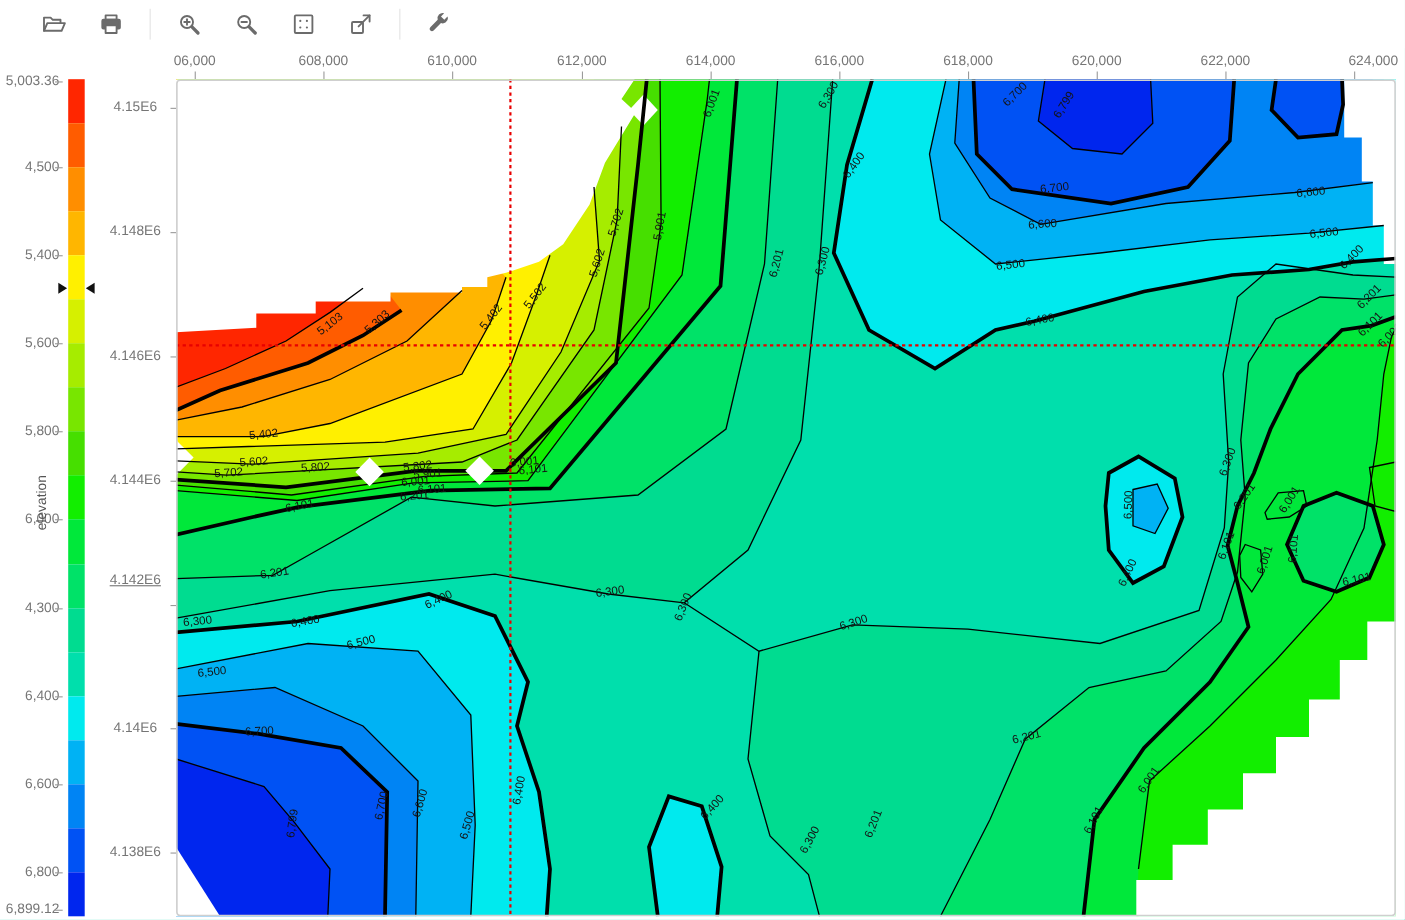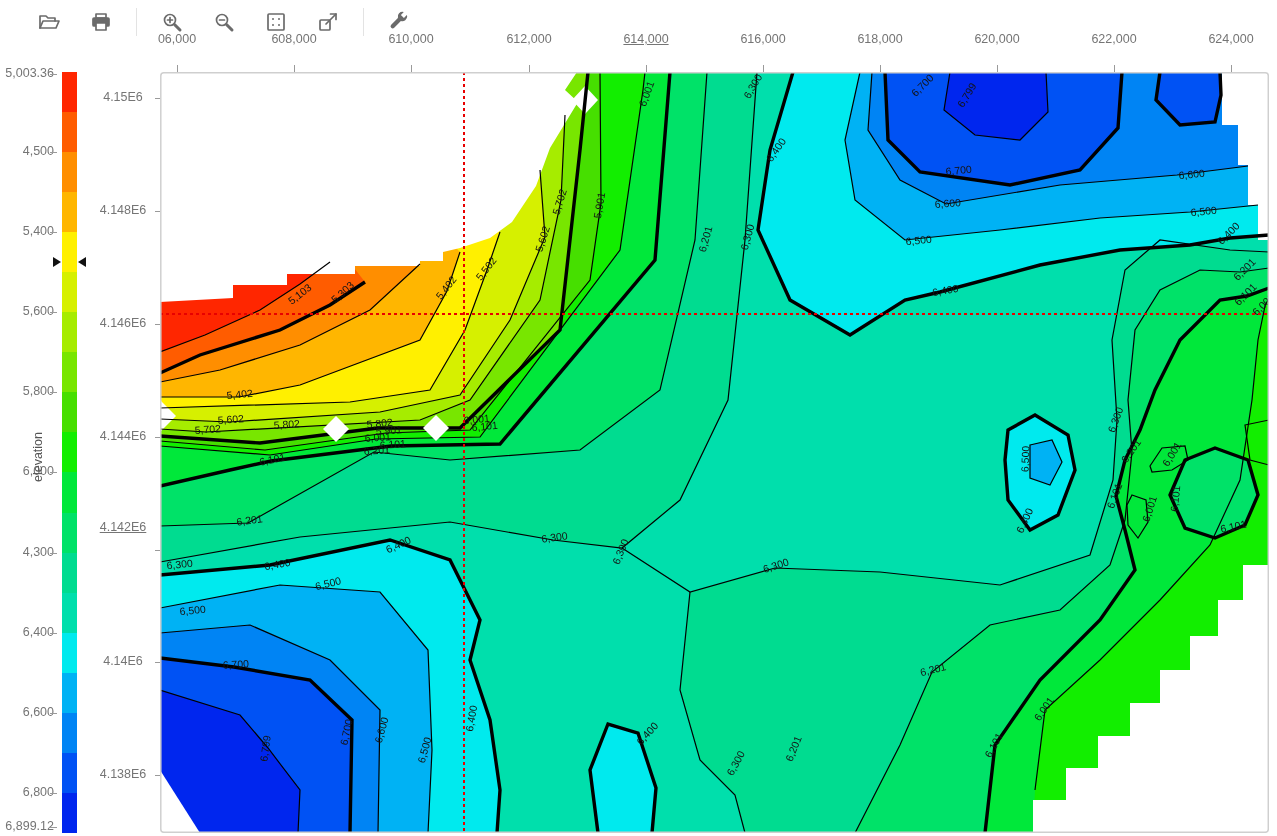--- a/index.html
+++ b/index.html
@@ -6,21 +6,21 @@
     font-family:"Liberation Sans",sans-serif;}
   .stage{position:relative;width:1277px;height:836px;background:#fff;}
   
   .toolbar{position:absolute;left:0;top:0;width:100%;height:44px;background:#fff;
     display:flex;align-items:center;padding-left:28px;box-sizing:border-box;gap:10px;}
   .tbtn{width:42px;height:34px;border:none;background:transparent;display:flex;
     align-items:center;justify-content:center;cursor:pointer;padding:0;}
   .tbtn svg{stroke:#6b6b6b;fill:none;stroke-width:1.7;stroke-linejoin:round;stroke-linecap:round;}
   .tsep{width:1px;height:28px;background:#e3e3e3;margin:0 4px;}
   
-  .xlab{position:absolute;width:80px;margin-left:-40px;text-align:center;top:32px;
+  .xlab{position:absolute;width:80px;margin-left:-40px;text-align:center;top:48px;
     color:#757575;font-size:12.5px;}
   .xtick{position:absolute;width:1px;height:7px;background:#9a9a9a;top:65px;}
   .ylab{position:absolute;width:62px;text-align:center;left:92px;color:#757575;font-size:12.5px;}
   .ytick{position:absolute;width:5px;height:1px;background:#9a9a9a;left:155px;}
   
   .cb{position:absolute;left:62px;top:72px;width:15px;height:761px;display:flex;flex-direction:column;}
   .cb .band{flex:1;}
   .cblab{position:absolute;width:50px;text-align:right;left:4px;color:#757575;font-size:12.5px;}
   .cbdash{position:absolute;width:7px;height:1px;background:#9a9a9a;left:50px;}
   .cbtri{position:absolute;width:0;height:0;border-top:5px solid transparent;border-bottom:5px solid transparent;}
@@ -147,31 +147,31 @@
 
   <div id="xaxis">
       <div class="xlab" style="left: 177px;">06,000</div>
       <div class="xtick" style="left: 177px;"></div>
       <div class="xlab" style="left: 294px;">608,000</div>
       <div class="xtick" style="left: 294px;"></div>
       <div class="xlab" style="left: 411px;">610,000</div>
       <div class="xtick" style="left: 411px;"></div>
       <div class="xlab" style="left: 529px;">612,000</div>
       <div class="xtick" style="left: 529px;"></div>
-      <div class="xlab" style="left: 646px; text-decoration: underline;">614,000</div>
+      <div class="xlab" style="left: 646px;">614,000</div>
       <div class="xtick" style="left: 646px;"></div>
       <div class="xlab" style="left: 763px;">616,000</div>
       <div class="xtick" style="left: 763px;"></div>
       <div class="xlab" style="left: 880px;">618,000</div>
       <div class="xtick" style="left: 880px;"></div>
       <div class="xlab" style="left: 997px;">620,000</div>
       <div class="xtick" style="left: 997px;"></div>
       <div class="xlab" style="left: 1114px;">622,000</div>
       <div class="xtick" style="left: 1114px;"></div>
-      <div class="xlab" style="left: 1231px;">624,000</div>
+      <div class="xlab" style="left: 1231px; text-align: right;">624,000</div>
       <div class="xtick" style="left: 1231px;"></div>
     </div>
   <div id="yaxis">
       <div class="ylab" style="top: 90px;">4.15E6</div>
       <div class="ytick" style="top: 98px;"></div>
       <div class="ylab" style="top: 203px;">4.148E6</div>
       <div class="ytick" style="top: 211px;"></div>
       <div class="ylab" style="top: 316px;">4.146E6</div>
       <div class="ytick" style="top: 324px;"></div>
       <div class="ylab" style="top: 429px;">4.144E6</div>

